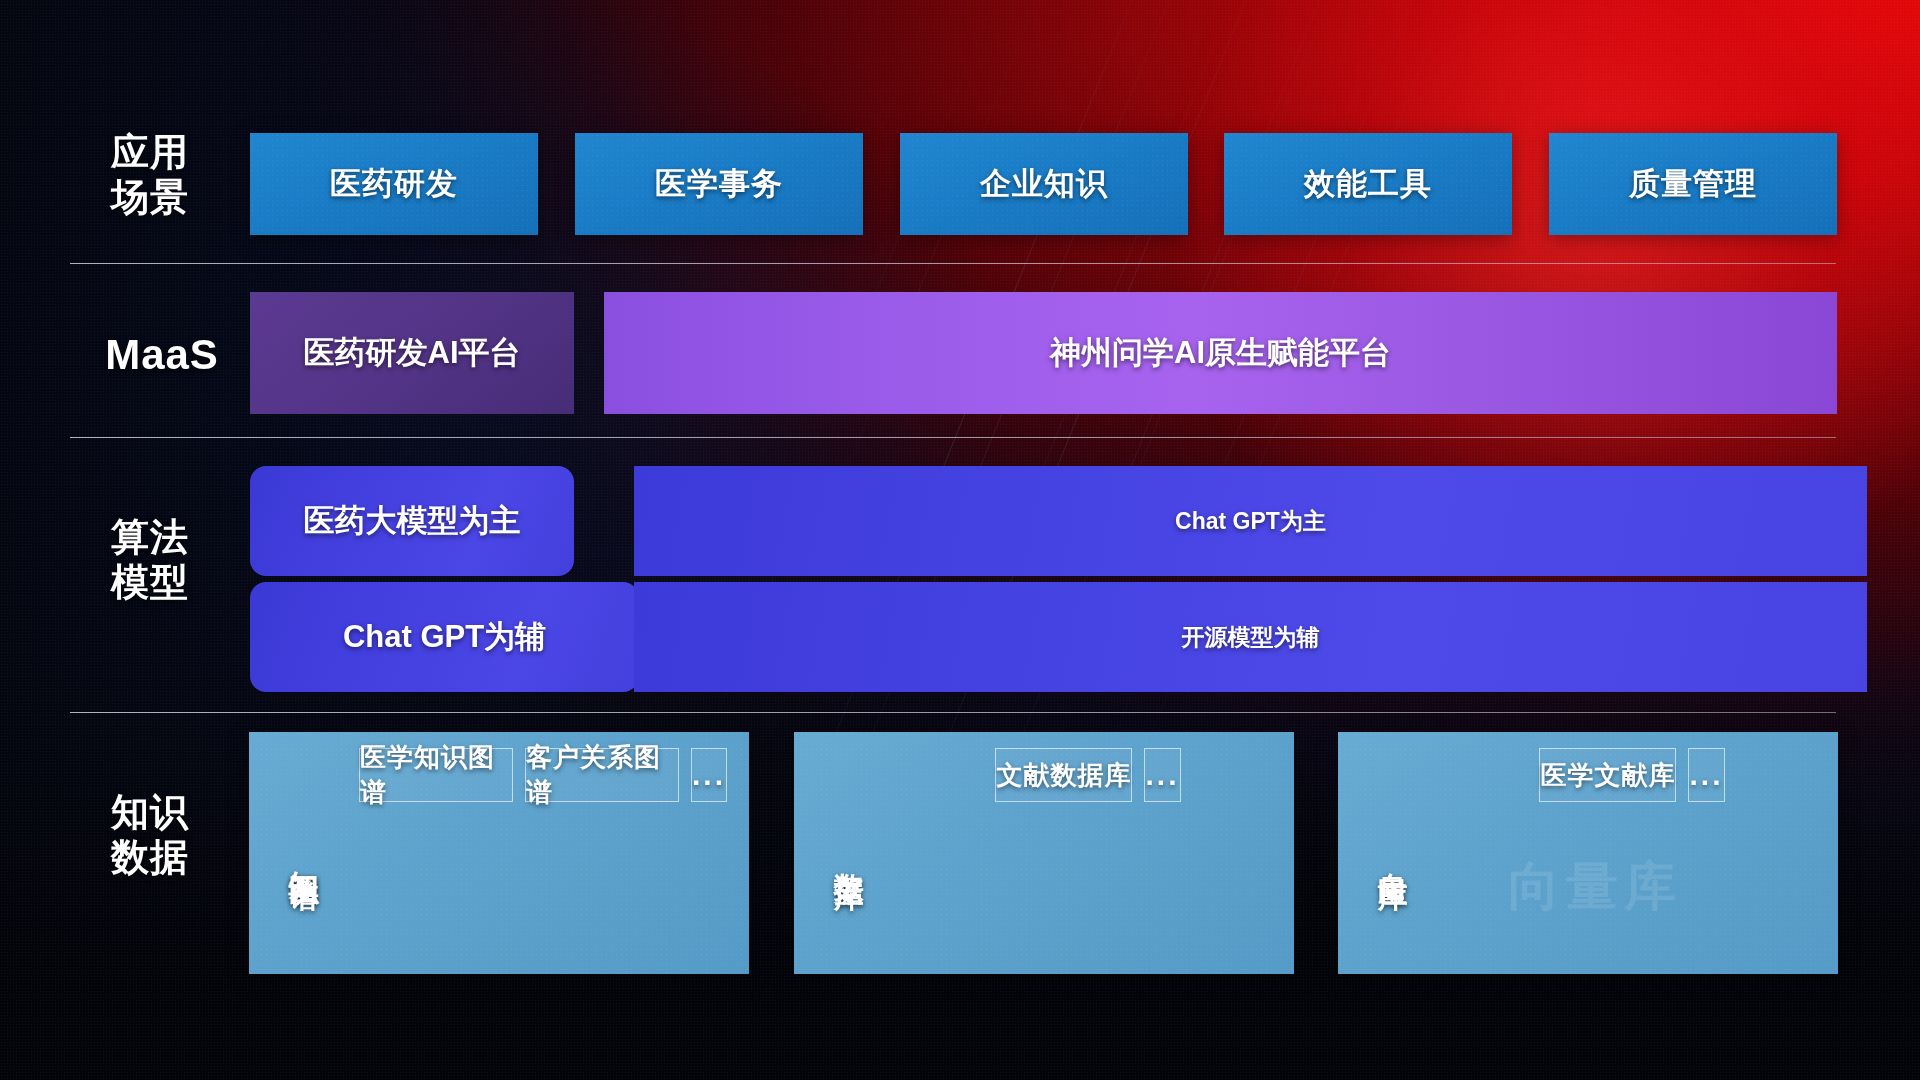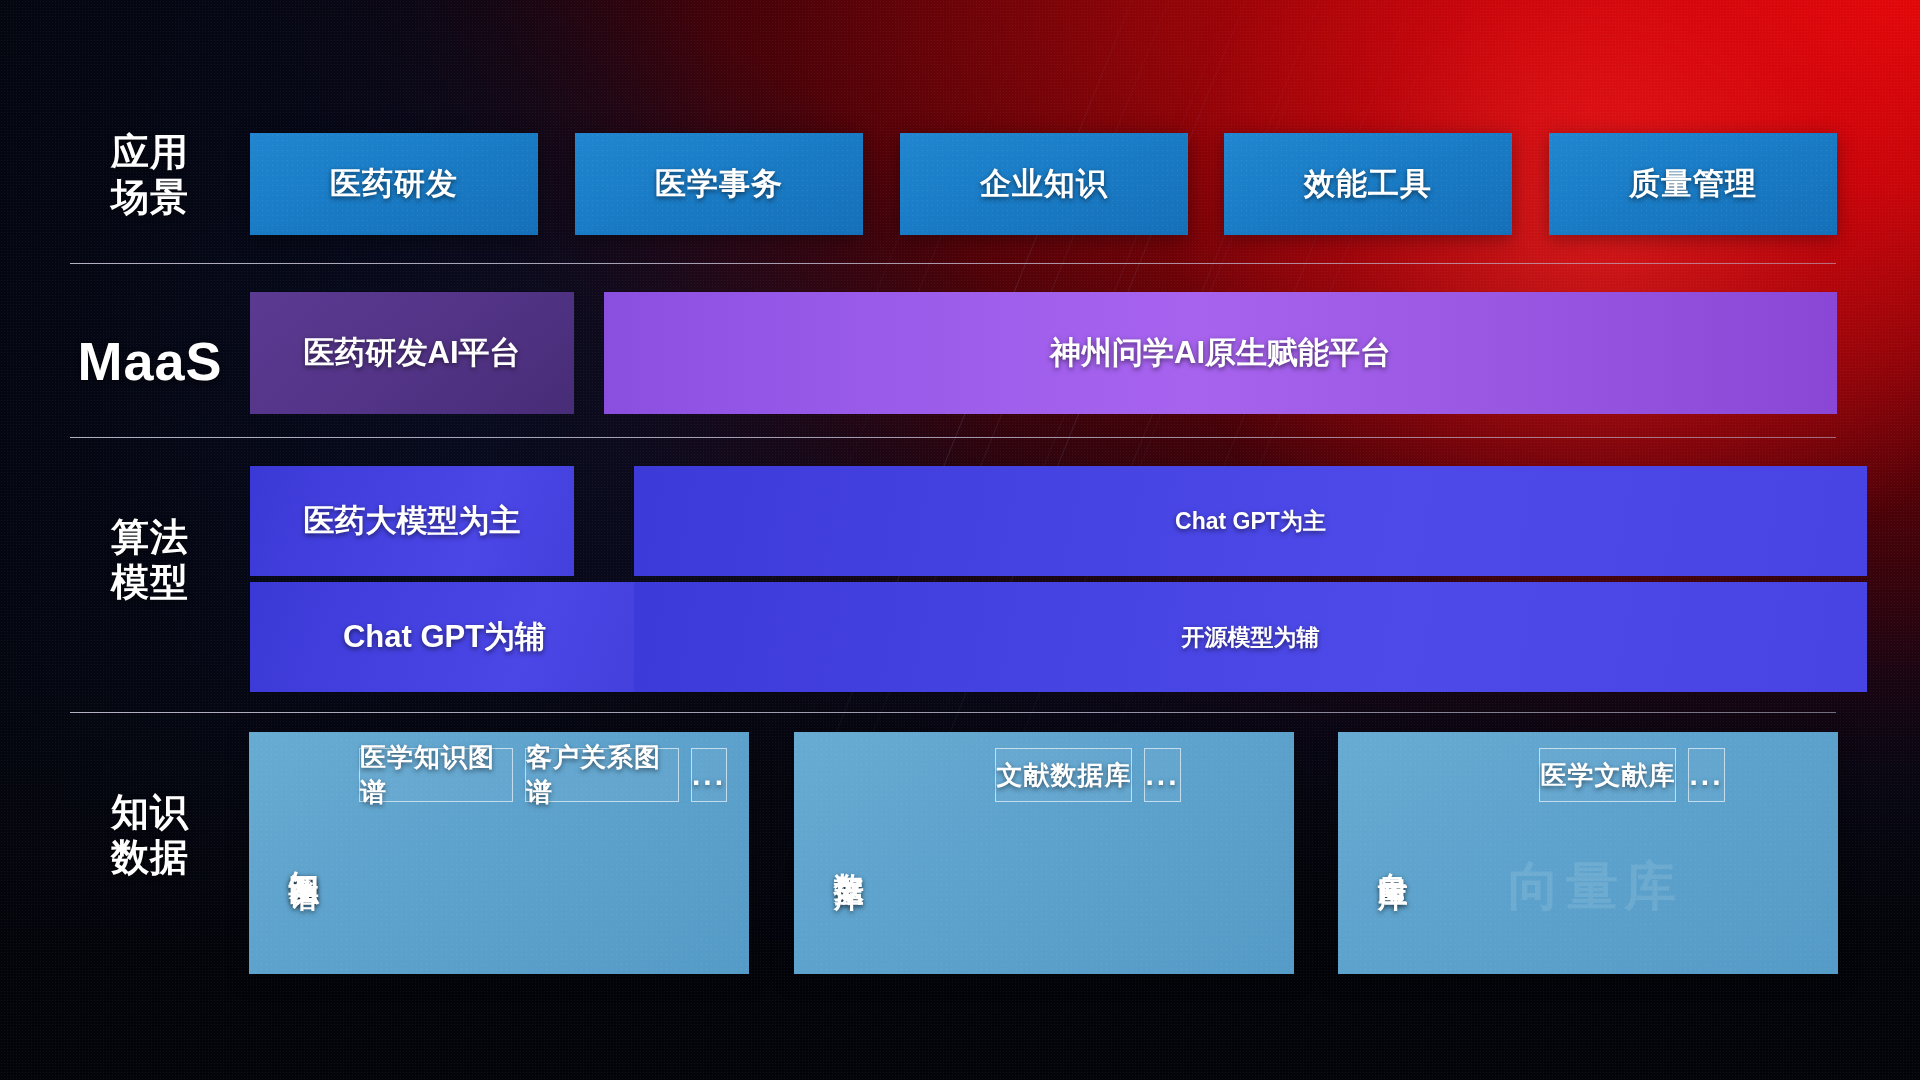--- a/index.html
+++ b/index.html
@@ -49,21 +49,21 @@
   .app-box{background:linear-gradient(160deg,#2186cf 0%,#1a7cc6 45%,#1570b9 100%);
     font-size:31px;letter-spacing:1px;box-shadow:0 4px 18px rgba(0,0,0,.35);text-align:right;}
   .app-box::after{content:"";position:absolute;inset:0;opacity:.1;
     background-image:radial-gradient(rgba(255,255,255,.85) .6px,transparent .6px);background-size:5px 5px;pointer-events:none;}
 
   
   .maas-left{background:linear-gradient(140deg,#5b3a91 0%,#533487 50%,#472c77 100%);font-size:31px;}
   .maas-right{background:linear-gradient(90deg,#8b4fe0 0%,#9a5bea 22%,#a763ee 48%,#9a57e2 72%,#8a47d6 100%);font-size:31px;}
 
   
-  .alg-box{background:linear-gradient(110deg,#3b39d6 0%,#4340df 35%,#4b46e6 70%,#4340dd 100%);font-size:31px;}
+  .alg-box{background:linear-gradient(110deg,#3b39d6 0%,#4340df 35%,#4b46e6 70%,#4340dd 100%);font-size:31px;border-radius:16px;}
   .alg-wide{background:linear-gradient(100deg,#3c3ad8 0%,#4542e2 30%,#4e4aea 62%,#4744e3 100%);font-size:23px;margin-left:30px;}
 
   
   .kpanel{position:absolute;background:linear-gradient(150deg,#68abd2 0%,#5ea3cd 40%,#559bc7 100%);
     display:flex;align-items:stretch;box-shadow:0 5px 20px rgba(0,0,0,.35);}
   .kpanel::after{content:"";position:absolute;inset:0;opacity:.09;
     background-image:radial-gradient(rgba(255,255,255,.9) .6px,transparent .6px);background-size:5px 5px;pointer-events:none;}
   .kpanel-title{flex:0 0 auto;display:flex;align-items:center;justify-content:center;
     color:#fff;font-weight:700;font-size:30px;line-height:1.12;text-align:center;
     writing-mode:vertical-rl;text-orientation:upright;letter-spacing:3px;
@@ -121,21 +121,21 @@
     </div>
     <div class="box app-box" style="left:1224px;top:133px;width:288px;height:102px;">
       <span>效能工具</span>
     </div>
     <div class="box app-box" style="left:1549px;top:133px;width:288px;height:102px;">
       <span>质量管理</span>
     </div>
 
     <div class="divider" style="left:70px;top:263px;width:1766px;"></div>
 
-    <div class="row-label" style="left:60px;top:330px;width:180px;font-size:54px;">
+    <div class="row-label" style="left:72px;top:330px;width:180px;font-size:42px;">
       <div>MaaS</div>
     </div>
 
     <div class="box maas-left" style="left:250px;top:292px;width:324px;height:122px;">
       <span>医药研发AI平台</span>
     </div>
     <div class="box maas-right" style="left:604px;top:292px;width:1233px;height:122px;">
       <span>神州问学AI原生赋能平台</span>
     </div>
 

